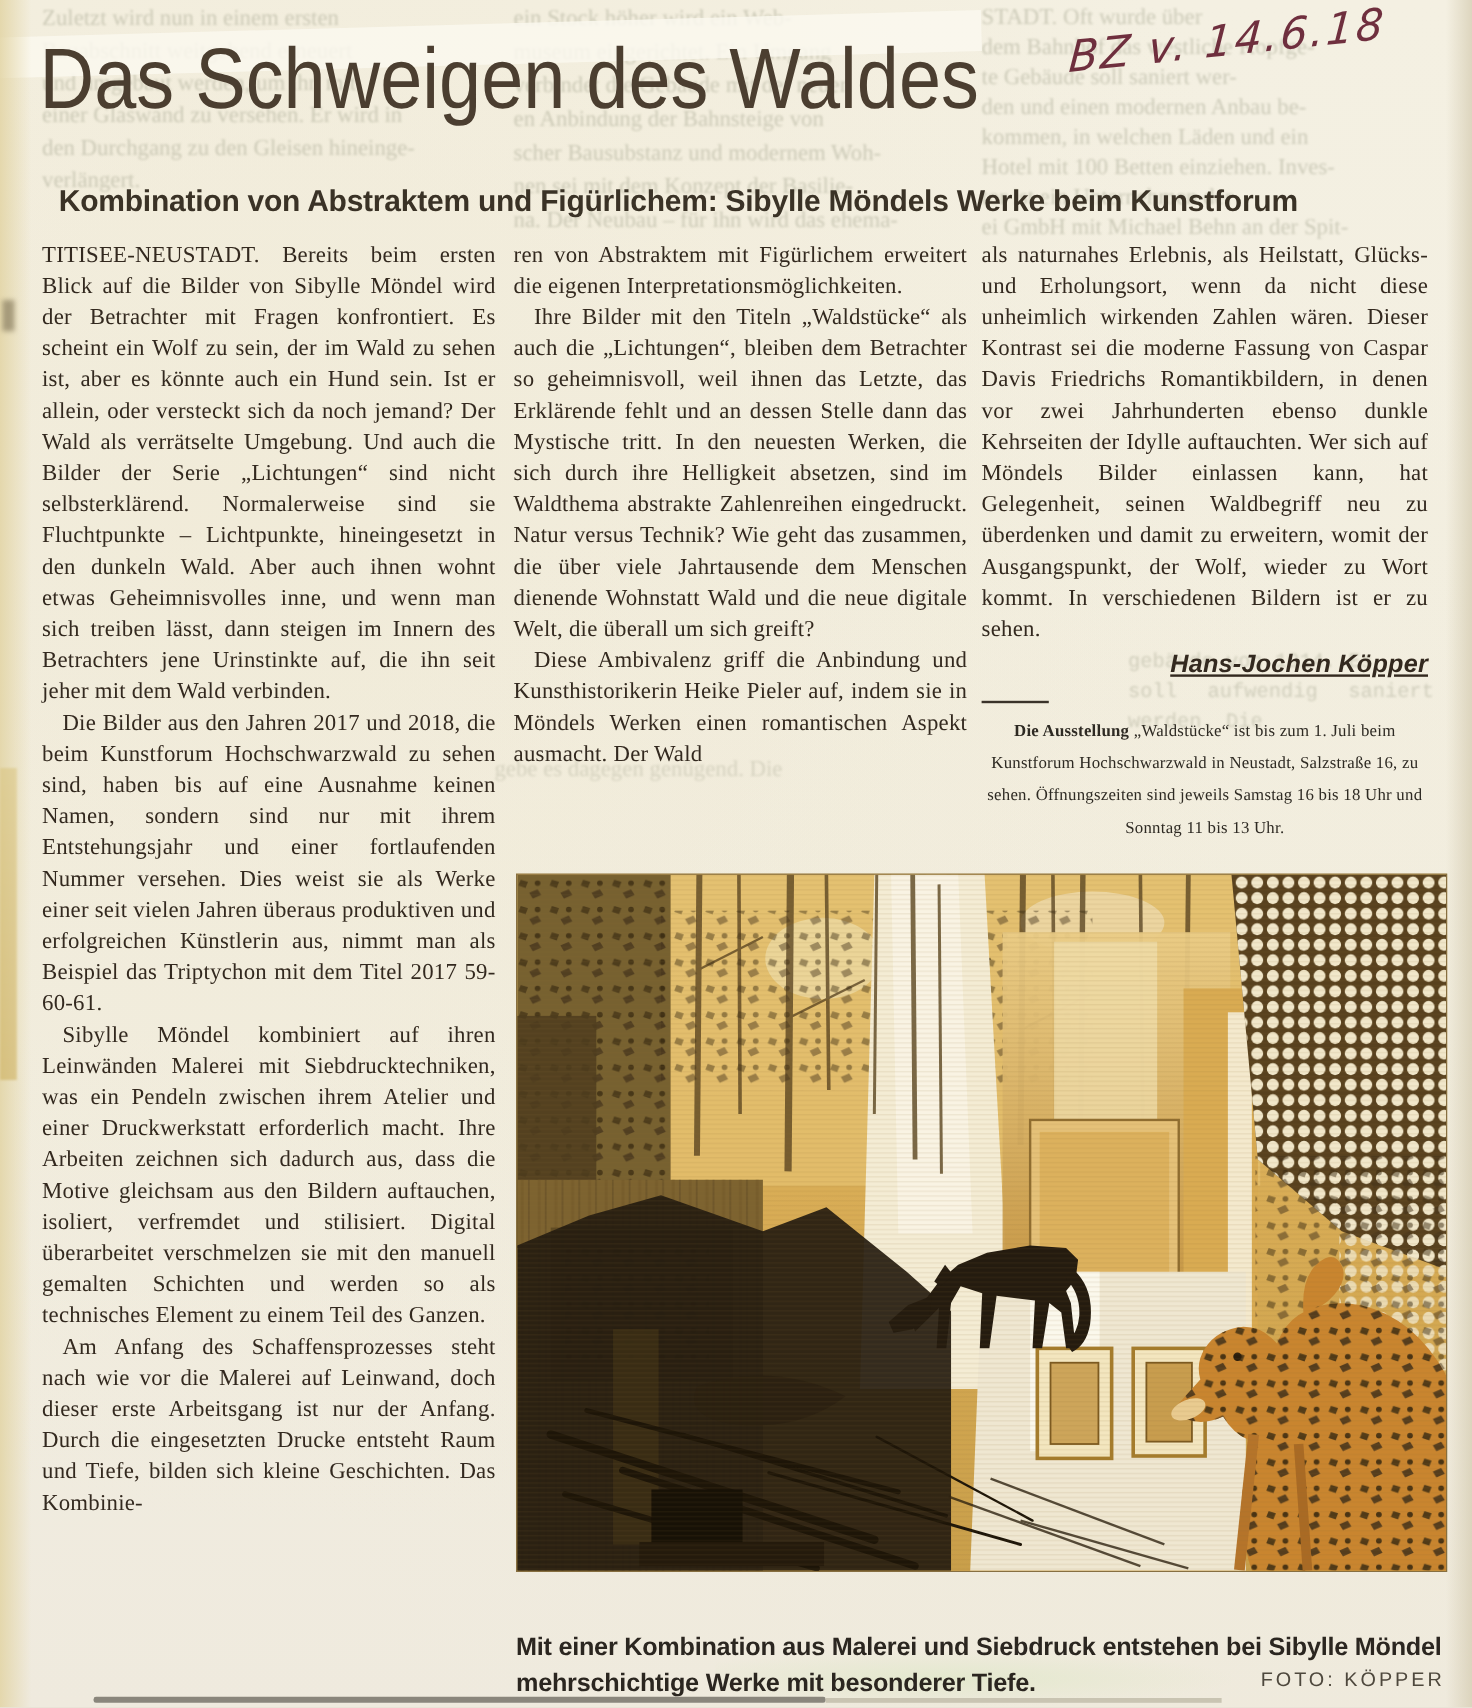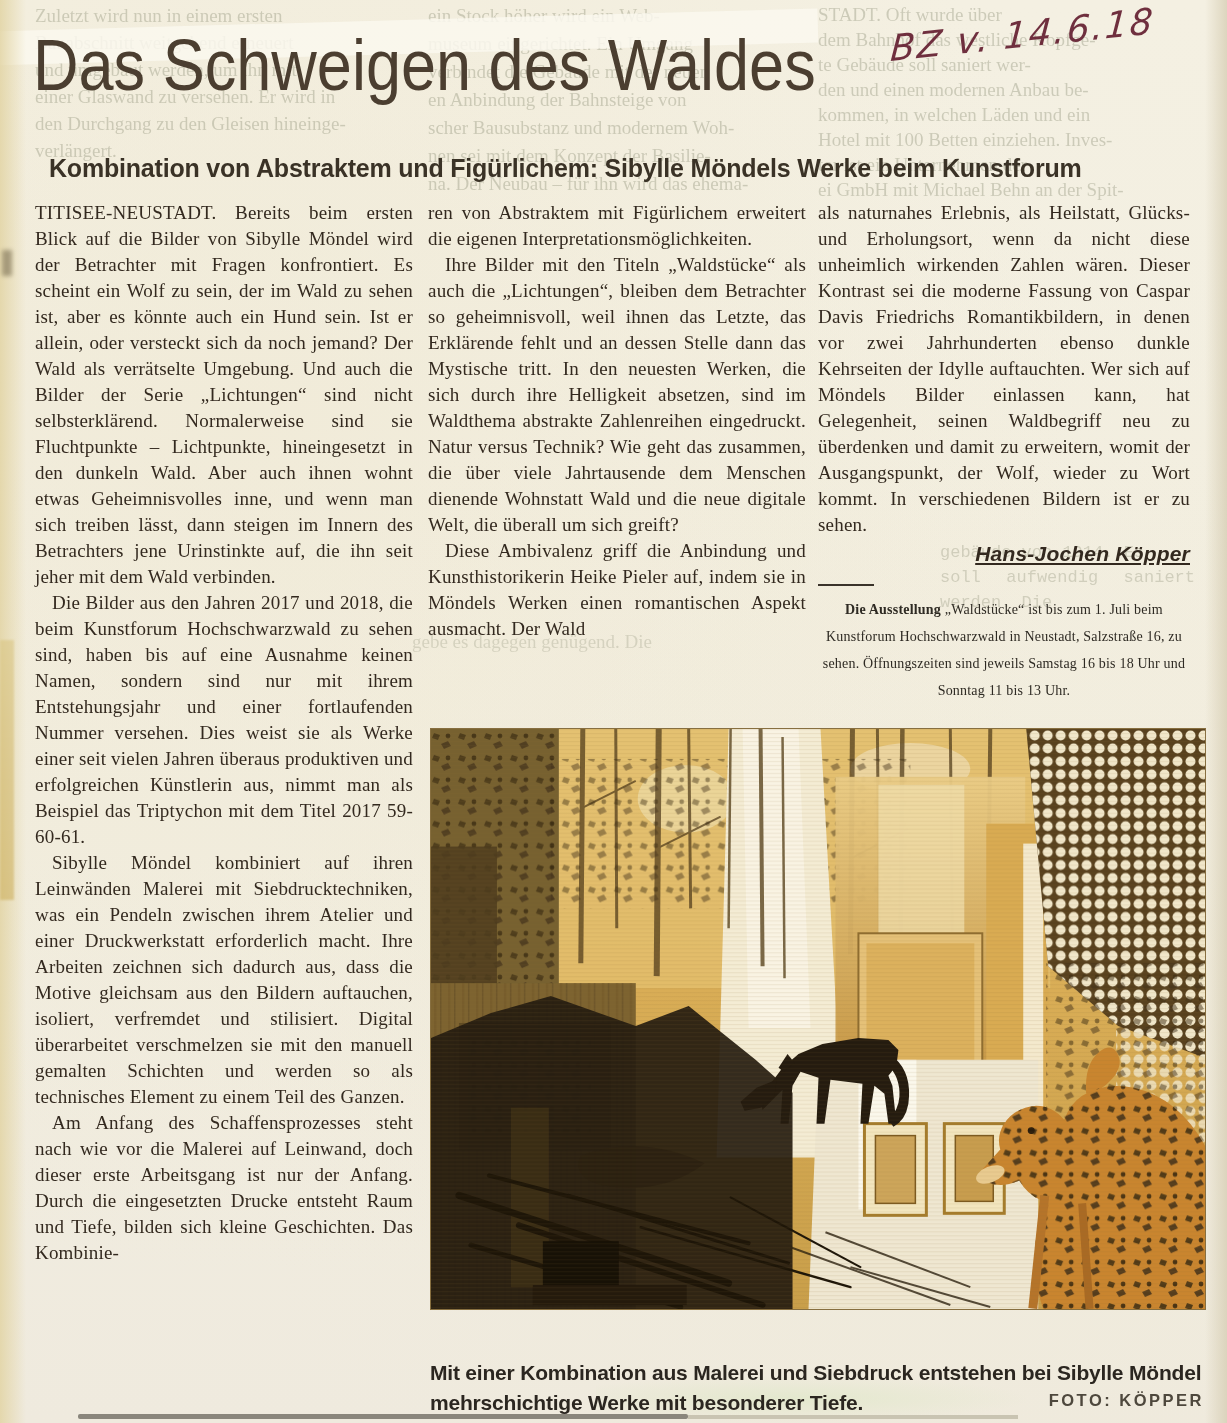--- a/index.html
+++ b/index.html
@@ -74,21 +74,21 @@
   }
   .artwork svg{display:block;width:100%;height:100%;}
   
   .caption-row{position:absolute;left:430px;top:1322px;width:776px;z-index:2;margin-top:36px;}
   .caption{
     margin:0;font-family:"Liberation Sans",sans-serif;font-weight:700;
     font-size:21px;line-height:30px;color:#2b2620;letter-spacing:-.2px;
   }
   .credit{
     position:absolute;right:2px;top:33px;
-    font-family:"Liberation Sans",sans-serif;font-weight:700;font-size:16.5px;
+    font-family:"Liberation Sans",sans-serif;font-weight:400;font-size:16.5px;
     letter-spacing:2.5px;color:#4e483d;
   }
 </style>
 </head>
 <body>
 
 <div class="page">
 
   <div class="bleed" id="bleed-top-center">ein Stock höher wird ein Web-
 museum eingerichtet. Ein Umgang

